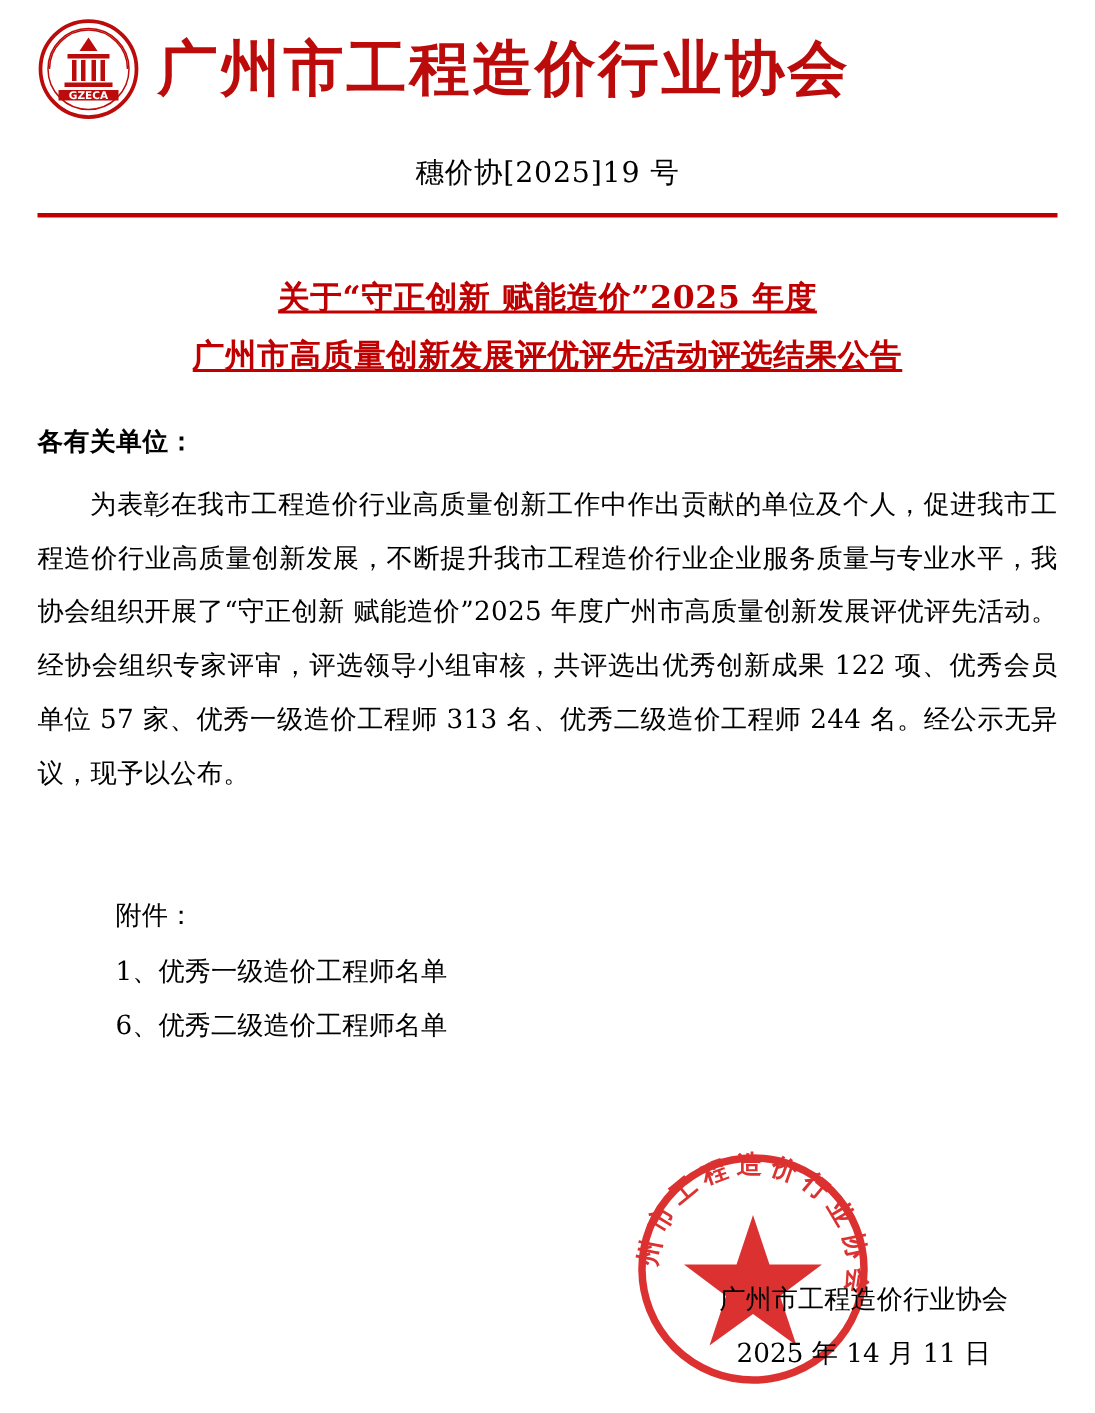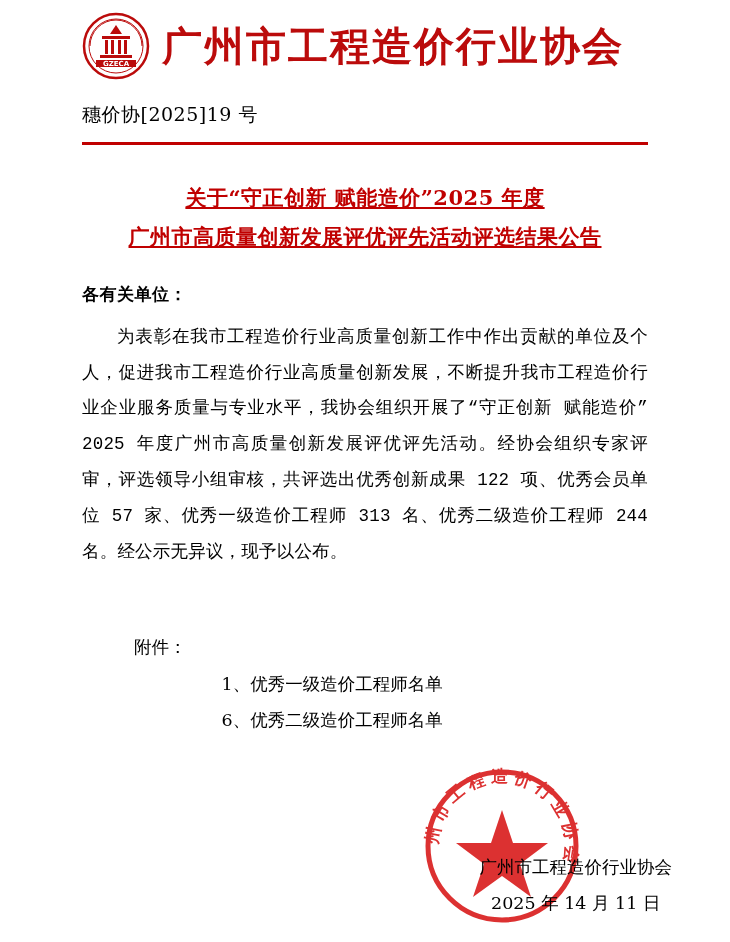--- a/index.html
+++ b/index.html
@@ -14,21 +14,21 @@
     position: relative;
     font-family: "DejaVu Serif", "Liberation Serif", serif;
     color: #000000;
     overflow: hidden;
   }
 
   .page {
     position: relative;
     width: 730px;
     height: 942px;
-    padding: 0 82px;
+    padding: 0 25px;
   }
 
   
   .masthead {
     display: flex;
     align-items: center;
     justify-content: flex-start;
     padding-top: 14px;
     height: 78px;
   }
@@ -47,20 +47,21 @@
     font-size: 40px;
     letter-spacing: 2px;
     color: #bb0b0b;
     white-space: nowrap;
     line-height: 1;
     margin-left: 2px;
   }
 
   
   .doc-number {
+    text-align: center;
     font-size: 19px;
     margin-top: 24px;
     letter-spacing: 0.5px;
   }
 
   
   .red-rule {
     margin-top: 14px;
     height: 3px;
     background: #c00000;
@@ -90,31 +91,30 @@
 
   
   .body-text {
     margin-top: 14px;
     font-size: 17.5px;
     line-height: 2.05;
     text-indent: 2em;
     text-align: justify;
     text-justify: inter-ideograph;
     letter-spacing: 0.2px;
-    font-family: Liberation Mono, monospace;
   }
 
   
   .attachments {
     margin-top: 58px;
     padding-left: 52px;
     font-size: 17.5px;
     line-height: 2.1;
   }
-  .attach-row { display: flex; }
+  .attach-row { display: flex; flex-direction: column; }
   .attach-label { width: 5em; flex: 0 0 auto; }
   .attach-indent { width: 5em; flex: 0 0 auto; }
 
   
   .signature {
     position: absolute;
     right: 58px;
     bottom: 20px;
     text-align: center;
     font-size: 17.5px;

